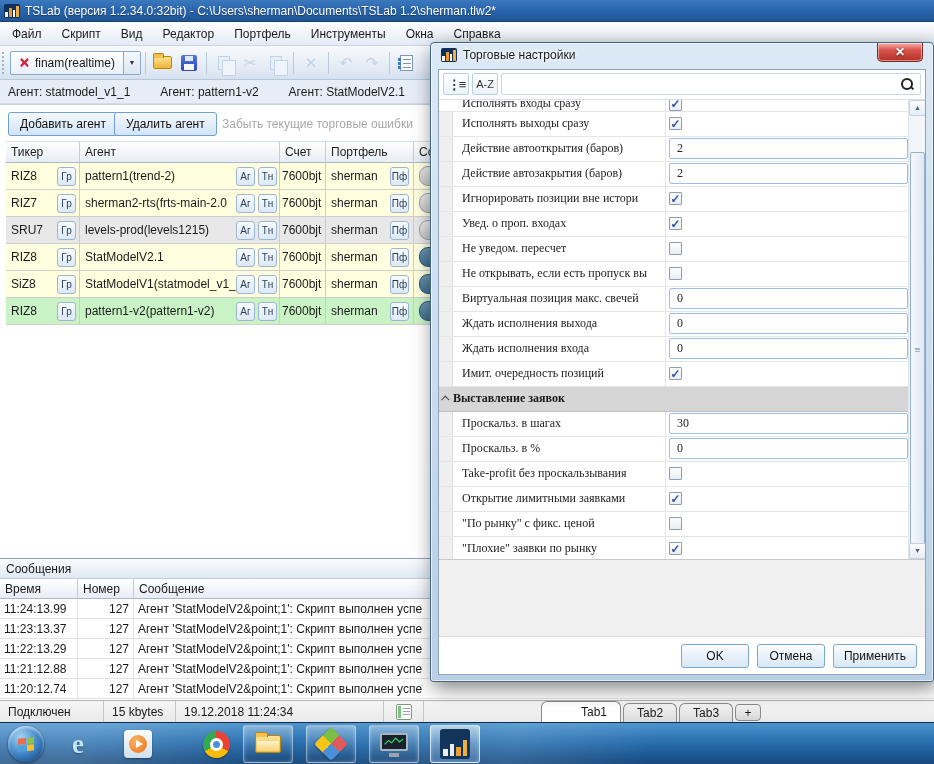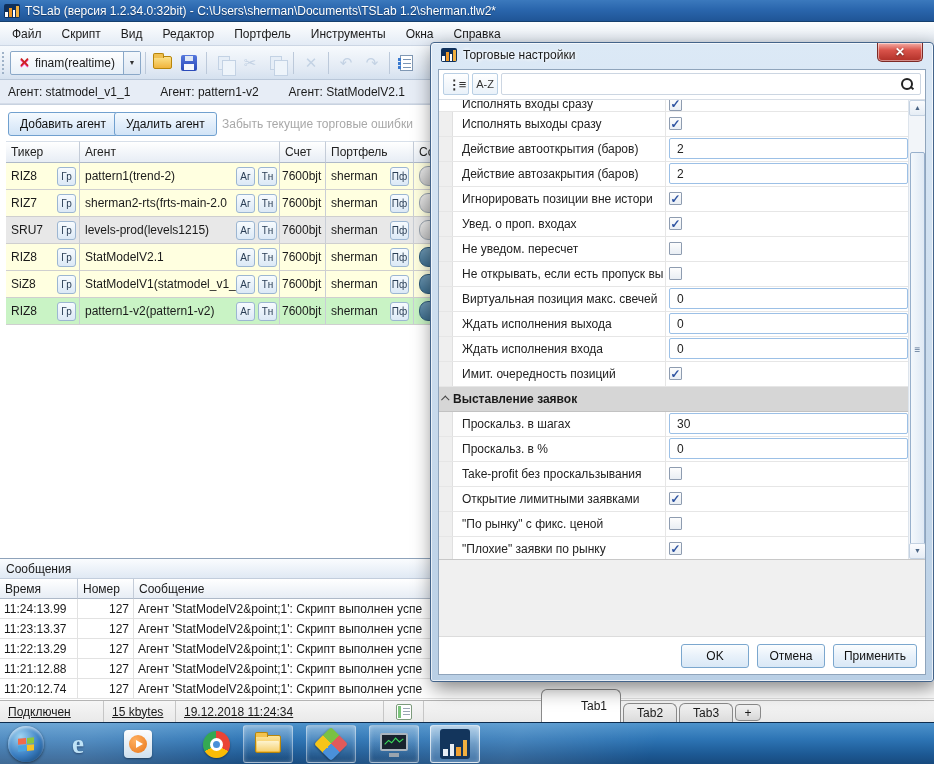--- a/index.html
+++ b/index.html
@@ -74,29 +74,29 @@
   
   .messages { position:absolute; left:0; top:558px; width:100%; height:142px; background:#fff; border-top:1px solid #8ea2ba; }
   .msg-caption { height:20px; background:linear-gradient(#fafcfe,#e0e9f4); border-bottom:1px solid #c2cddc; display:flex; align-items:center; padding-left:6px; }
   .msg-header { display:flex; height:20px; }
   .msg-h { background:linear-gradient(#ffffff,#e7edf5); border-right:1px solid #c4ccd8; border-bottom:1px solid #aeb9c8; display:flex; align-items:center; padding-left:5px; }
   .msg-row { display:flex; height:20px; border-bottom:1px solid #e2e2e2; }
   .msg-c { display:flex; align-items:center; padding:0 4px; white-space:nowrap; overflow:hidden; border-right:1px solid #e2e2e2; }
   .num { justify-content:flex-end; }
 
   
-  .statusbar { position:absolute; left:0; top:700px; width:100%; height:22px; background:linear-gradient(#f6f6f6,#e9e9e9); border-top:1px solid #b4b4b4; display:flex; align-items:center;text-decoration:underline; }
+  .statusbar { position:absolute; left:0; top:700px; width:100%; height:22px; background:linear-gradient(#f6f6f6,#e9e9e9); border-top:1px solid #b4b4b4; display:flex; align-items:center; }
   .sb-seg { padding:0 8px; height:100%; display:flex; align-items:center; border-right:1px solid #c6c6c6; white-space:nowrap; }
   .note-ico { width:16px; height:16px; background:#fff; border:1px solid #7c9a7c; border-radius:2px; position:relative; }
   .note-ico::before { content:""; position:absolute; left:1px; top:1px; bottom:1px; width:3px; background:#7cc47c; }
   .note-ico::after { content:""; position:absolute; left:6px; top:3px; width:7px; height:1px; background:#9aa6b4; box-shadow:0 3px 0 #9aa6b4, 0 6px 0 #9aa6b4; }
   .sb-tabs { position:absolute; left:541px; bottom:0; display:flex; align-items:flex-end; }
   .sb-tab { height:19px; padding:0 13px; border:1px solid #8a8a8a; border-bottom:none; border-radius:6px 6px 0 0;
     background:linear-gradient(#f4f4f4,#dadada); display:flex; align-items:center; margin-right:2px; }
-  .sb-tab.active { height:33px; background:#fff; position:relative; z-index:2;padding-left:39px; }
+  .sb-tab.active { height:21px; background:#fff; position:relative; z-index:2;padding-left:39px; }
   .sb-addtab { height:17px; width:26px; margin-bottom:1px; border:1px solid #8a8a8a; border-radius:4px;
     background:linear-gradient(#f4f4f4,#d6d6d6); display:flex; align-items:center; justify-content:center; }
 
   
   .dialog { position:absolute; left:430px; top:42px; width:504px; height:640px; z-index:10;
     background:linear-gradient(#dcE9f6,#b9cfe5); border:1px solid #44648a; border-radius:4px 4px 3px 3px;
     box-shadow:3px 6px 20px rgba(0,0,0,.5), inset 0 0 0 1px rgba(255,255,255,.65); padding:26px 7px 6px 7px; }
   .dlg-title { position:absolute; left:10px; top:5px; display:flex; align-items:center; gap:6px; }
   .dlg-title span { text-shadow:0 0 4px #fff, 0 0 4px #fff; }
   .dlg-close { position:absolute; top:0; right:10px; width:46px; height:19px; border:1px solid #7c2a26; border-top:none; border-radius:0 0 5px 5px;
@@ -106,21 +106,21 @@
   .dlg-toolbar { height:30px; border-bottom:1px solid #d8dee6; display:flex; align-items:center; gap:3px; padding:0 4px; }
   .dt-btn { width:26px; height:22px; border:1px solid #b9cfe4; border-radius:2px; background:linear-gradient(#ffffff,#e9f1f9);
     display:flex; align-items:center; justify-content:center; font-size:11px; color:#333; }
   .cat-glyph { font-size:13px; font-weight:bold; letter-spacing:-2px; }
   .dlg-search { flex:1; height:22px; border:1px solid #ccd6e2; border-radius:2px; display:flex; align-items:center; background:#fff; }
   .dlg-search input { flex:1; border:none; outline:none; height:18px; padding:0 6px; font-family:inherit; font-size:12px; }
   .mag { position:relative; width:14px; height:14px; margin-right:6px; }
   .mag::before { content:""; position:absolute; left:1px; top:1px; width:8px; height:8px; border:2px solid #222; border-radius:50%; }
   .mag::after { content:""; position:absolute; left:10px; top:10px; width:4px; height:2px; background:#222; transform:rotate(45deg); }
 
-  .pgrid { position:relative; height:463px; overflow:hidden; border-bottom:1px solid #c8c8c8; }
+  .pgrid { position:relative; height:463px; overflow:hidden; border-bottom:1px solid #c8c8c8;font-family:Liberation Serif, serif; }
   .pg-scroll-pad { position:absolute; left:0; top:0; right:17px; }
   .pg-row { display:flex; height:25px; border-bottom:1px solid #e6e6e6; }
   .pg-row.partial { height:12px; align-items:flex-end; overflow:hidden; }
   .pg-row.partial .pg-label, .pg-row.partial .pg-val { margin-top:-13px; }
   .pg-gutter { width:14px; background:#efefef; border-right:1px solid #e0e0e0; flex:none; }
   .pg-label { width:213px; flex:none; display:flex; align-items:center; padding-left:9px; white-space:nowrap; overflow:hidden; border-right:1px solid #e6e6e6; color:#222; }
   .pg-val { flex:1; display:flex; align-items:center; padding-left:3px; }
   .pg-input { width:100%; height:21px; border:1px solid #9cc0e6; border-radius:2px; padding:0 7px; font-family:inherit; font-size:12px; color:#222; outline:none; }
   .cb { width:13px; height:13px; border:1px solid #8e9cb0; background:linear-gradient(#fdfdfd,#e9eef4); border-radius:1px;
     display:flex; align-items:center; justify-content:center; font-size:12px; font-weight:bold; color:#2d52a0; line-height:10px; }

